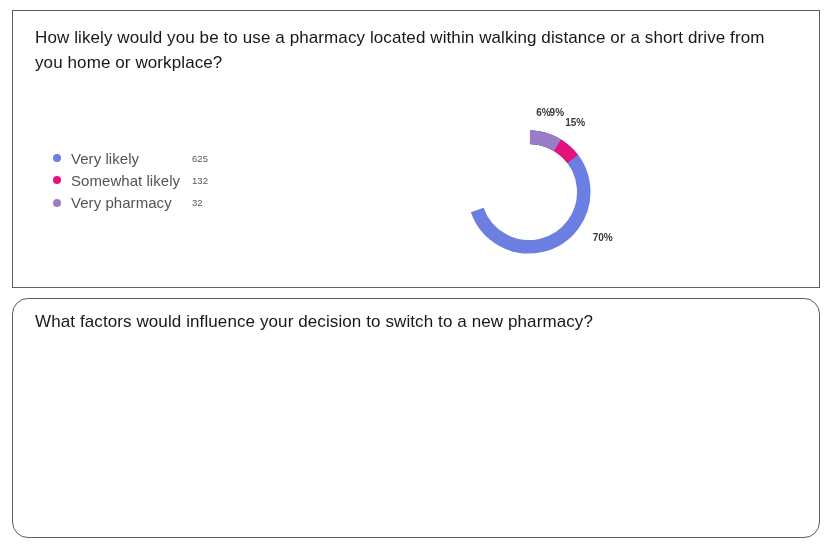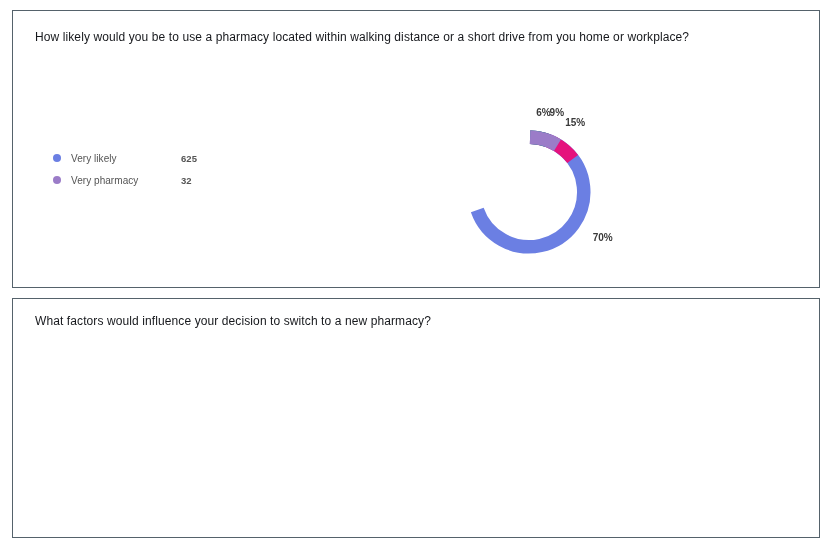--- a/index.html
+++ b/index.html
@@ -32,28 +32,29 @@
     left: 12px;
     top: 10px;
     width: 808px;
     height: 278px;
   }
   #panel-2 {
     left: 12px;
     top: 298px;
     width: 808px;
     height: 240px;
+    border-radius: 16px;
   }
 
   .panel-title {
     position: absolute;
     left: 22px;
     top: 14px;
     width: 760px;
-    font-size: 12px;
+    font-size: 17px;
     line-height: 25px;
     color: #16181c;
     font-weight: 400;
     letter-spacing: 0.1px;
   }
   #panel-2 .panel-title {
     top: 10px;
     width: 740px;
   }
 
@@ -73,32 +74,32 @@
 
   .legend-dot {
     width: 8px;
     height: 8px;
     border-radius: 50%;
     flex: 0 0 auto;
     margin-left: 16px;
     margin-right: 10px;
   }
   .legend-label {
-    font-size: 10px;
+    font-size: 15px;
     color: #545454;
     white-space: nowrap;
     letter-spacing: 0.05px;
   }
   .legend-value {
     position: absolute;
     font-size: 9.5px;
     color: #545454;
     letter-spacing: 0.05px;
   }
-  #legend-1 .legend-value { left: 144px; font-weight: bold; }
+  #legend-1 .legend-value { left: 155px; }
 
   
   #donut-chart {
     position: absolute;
     left: 420px;
     top: 92px;
     width: 230px;
     height: 170px;
   }
   #donut-chart svg { display: block; }
@@ -116,20 +117,25 @@
 
   <div class="panel" id="panel-1">
 
     <div class="panel-title">How likely would you be to use a pharmacy located within walking distance or a short drive from you home or workplace?</div>
 
     <div class="legend" id="legend-1">
       <div class="legend-row">
         <span class="legend-dot" style="background:#6b7fe3"></span>
         <span class="legend-label">Very likely</span>
         <span class="legend-value">625</span>
+      </div>
+      <div class="legend-row">
+        <span class="legend-dot" style="background:#e5127d"></span>
+        <span class="legend-label">Somewhat likely</span>
+        <span class="legend-value">132</span>
       </div>
       <div class="legend-row">
         <span class="legend-dot" style="background:#9b7cc8"></span>
         <span class="legend-label">Very pharmacy</span>
         <span class="legend-value">32</span>
       </div>
     </div>
 
     <div id="donut-chart">
       <svg width="230" height="170" viewBox="0 0 230 170">

